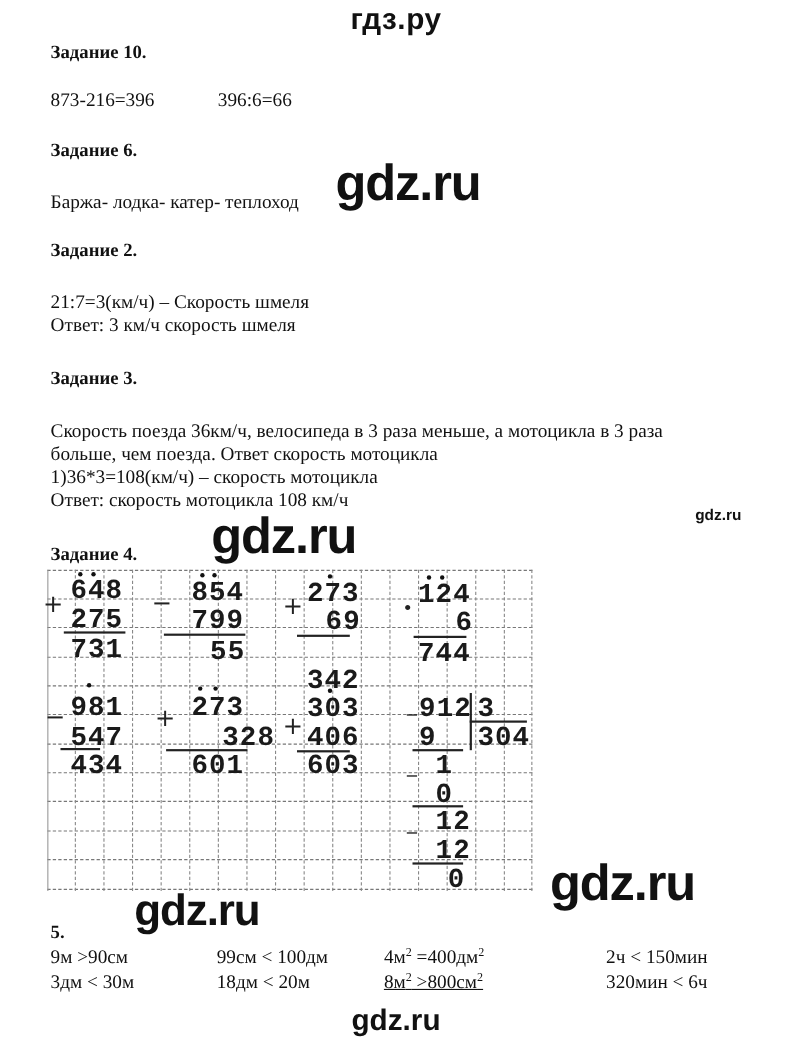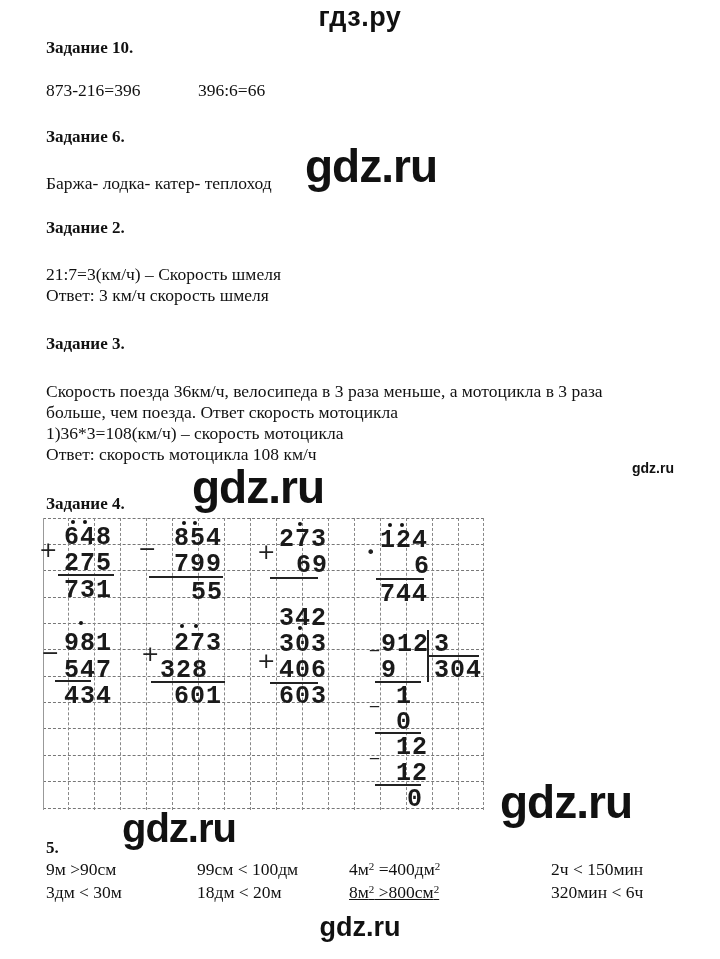--- a/index.html
+++ b/index.html
@@ -119,21 +119,21 @@
   <div class="num" style="left:21px;top:111px;">981</div>
   <div class="op" style="left:-2px;top:122px;">−</div>
   <div class="num" style="left:21px;top:138px;">547</div>
   <div class="uline" style="left:12px;top:162px;width:36px;"></div>
   <div class="num" style="left:21px;top:164px;">434</div>
 
   <div class="dot" style="left:137px;top:106px;"></div>
   <div class="dot" style="left:151px;top:106px;"></div>
   <div class="num" style="left:131px;top:111px;">273</div>
   <div class="op" style="left:98px;top:123px;">+</div>
-  <div class="num" style="left:117px;top:138px;">328</div>
+  <div class="num" style="left:131px;top:138px;padding-left:28px;">328</div>
   <div class="uline" style="left:108px;top:163px;width:74px;"></div>
   <div class="num" style="left:131px;top:164px;">601</div>
 
   <div class="dot" style="left:255px;top:108px;"></div>
   <div class="num" style="left:236px;top:112px;">303</div>
   <div class="op" style="left:214px;top:130px;">+</div>
   <div class="num" style="left:236px;top:138px;">406</div>
   <div class="uline" style="left:227px;top:164px;width:48px;"></div>
   <div class="num" style="left:236px;top:164px;">603</div>
 

